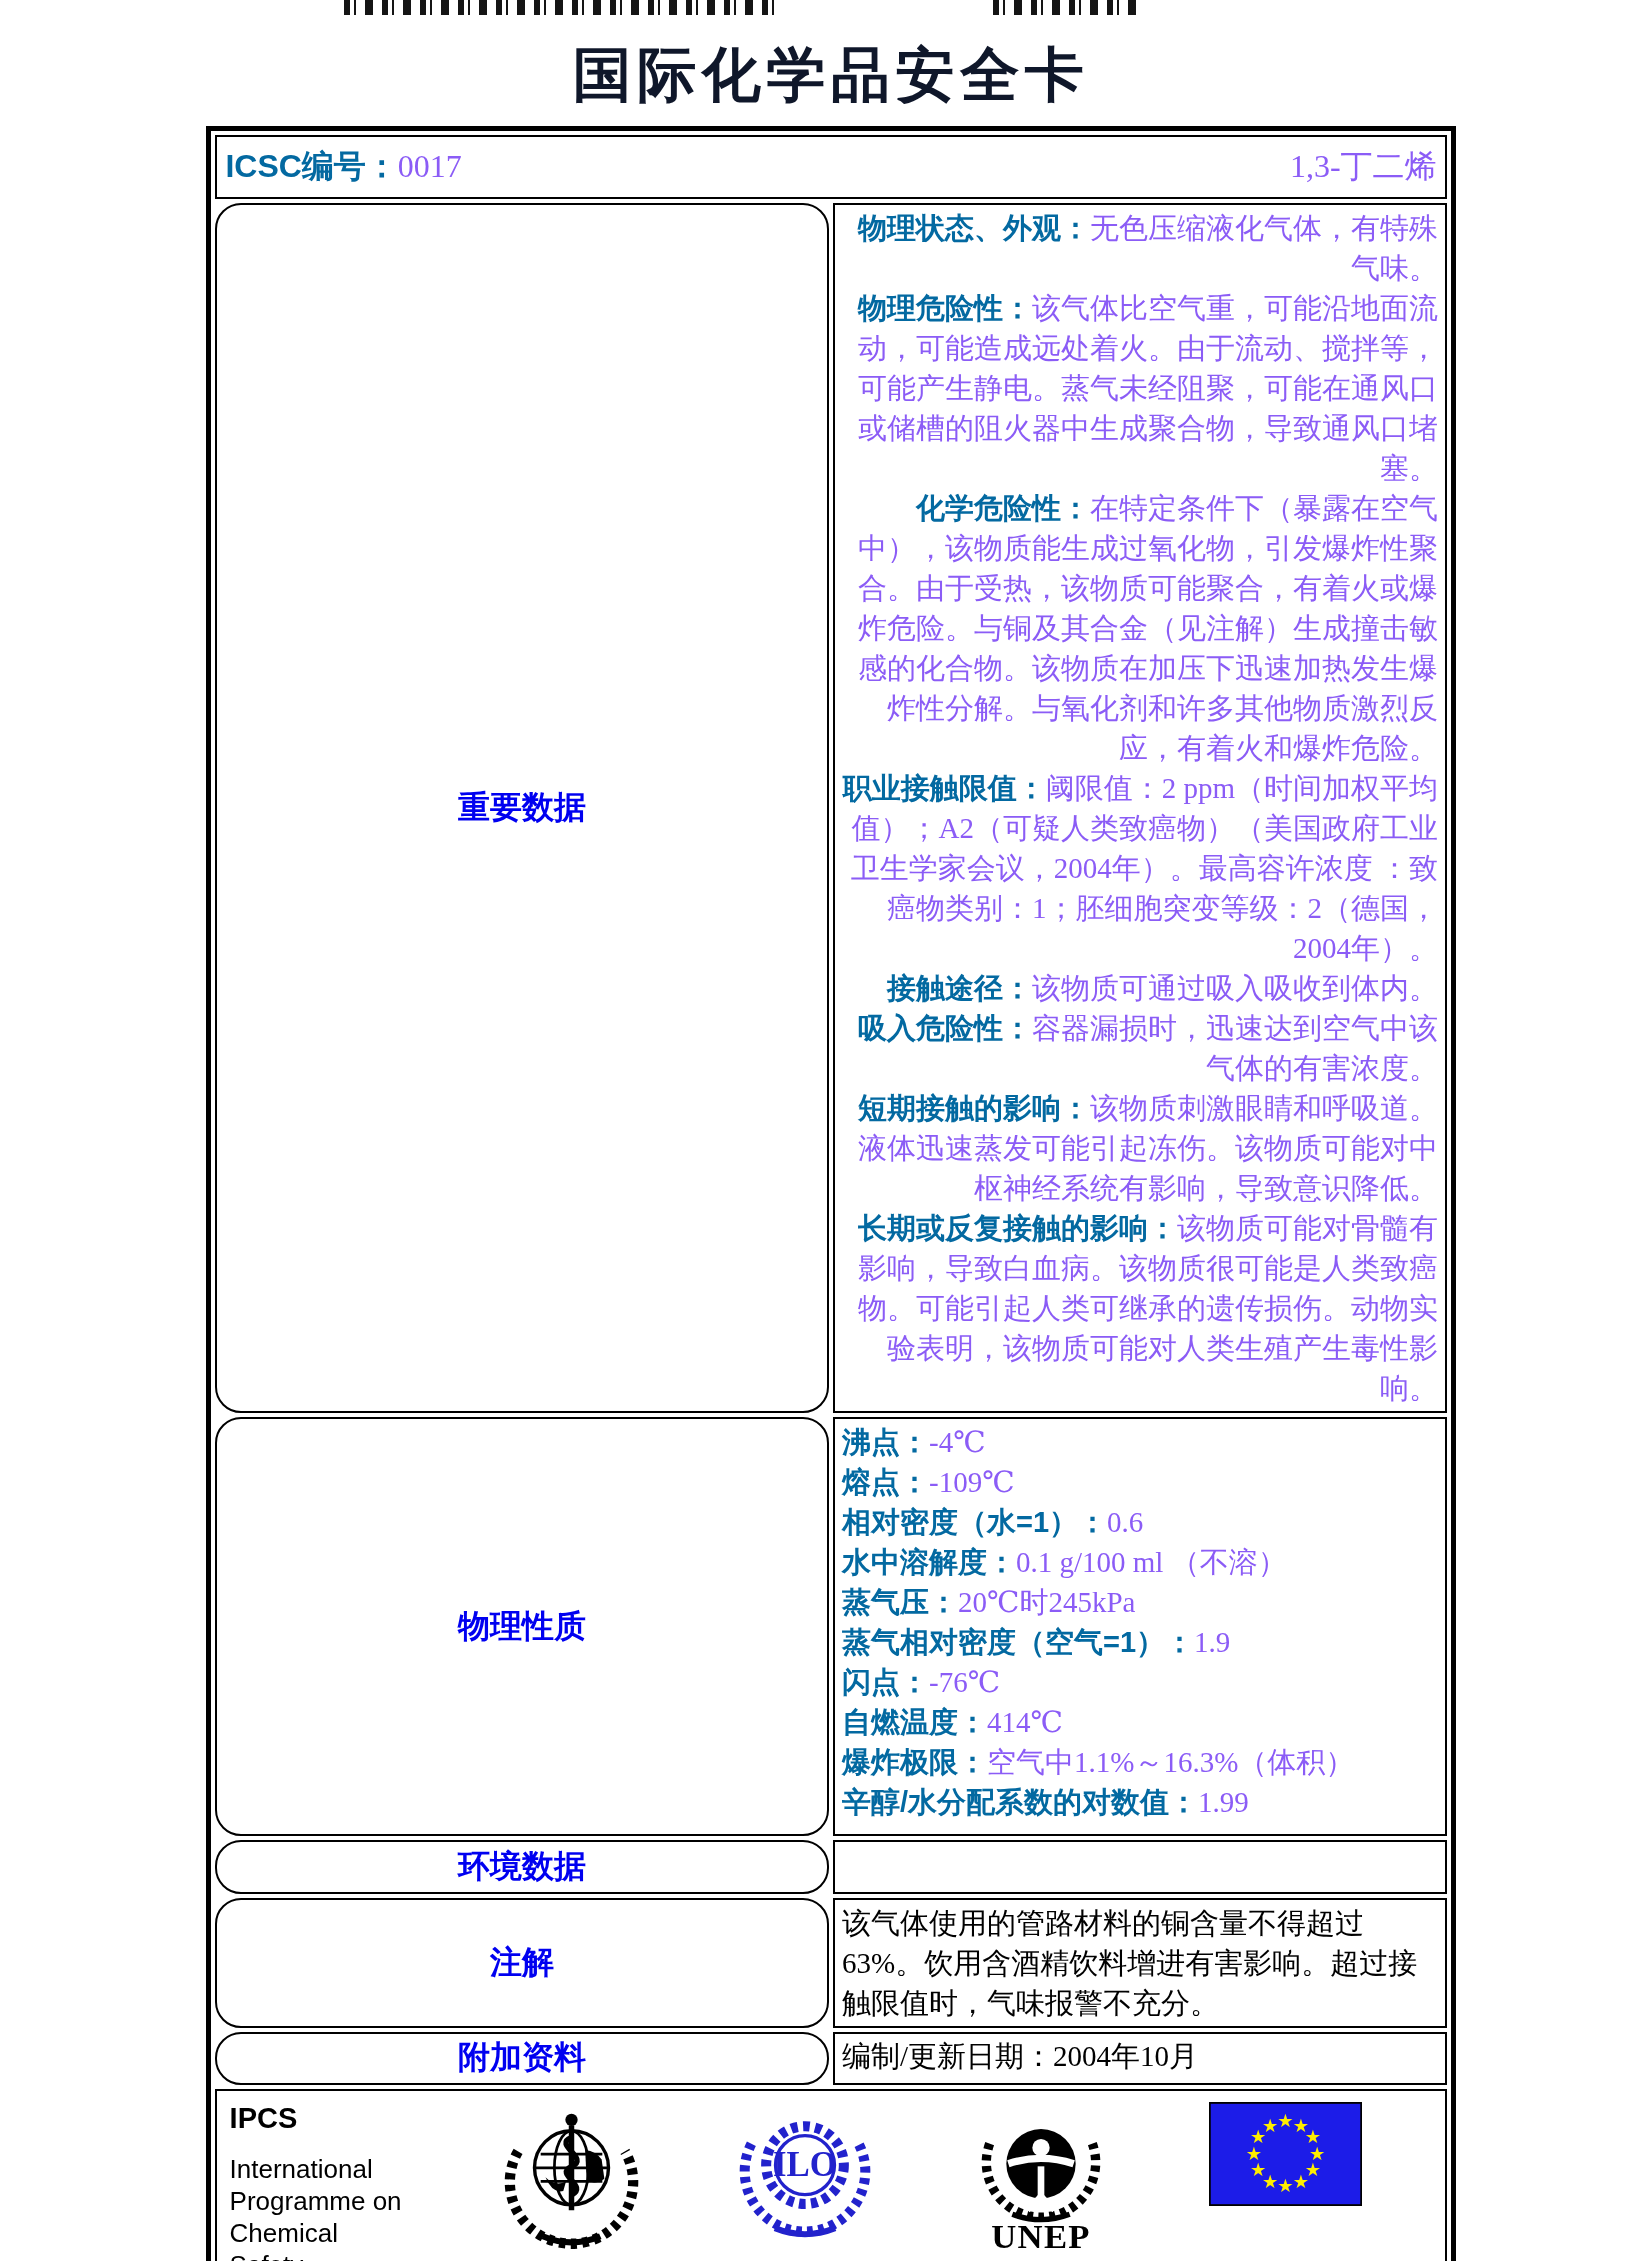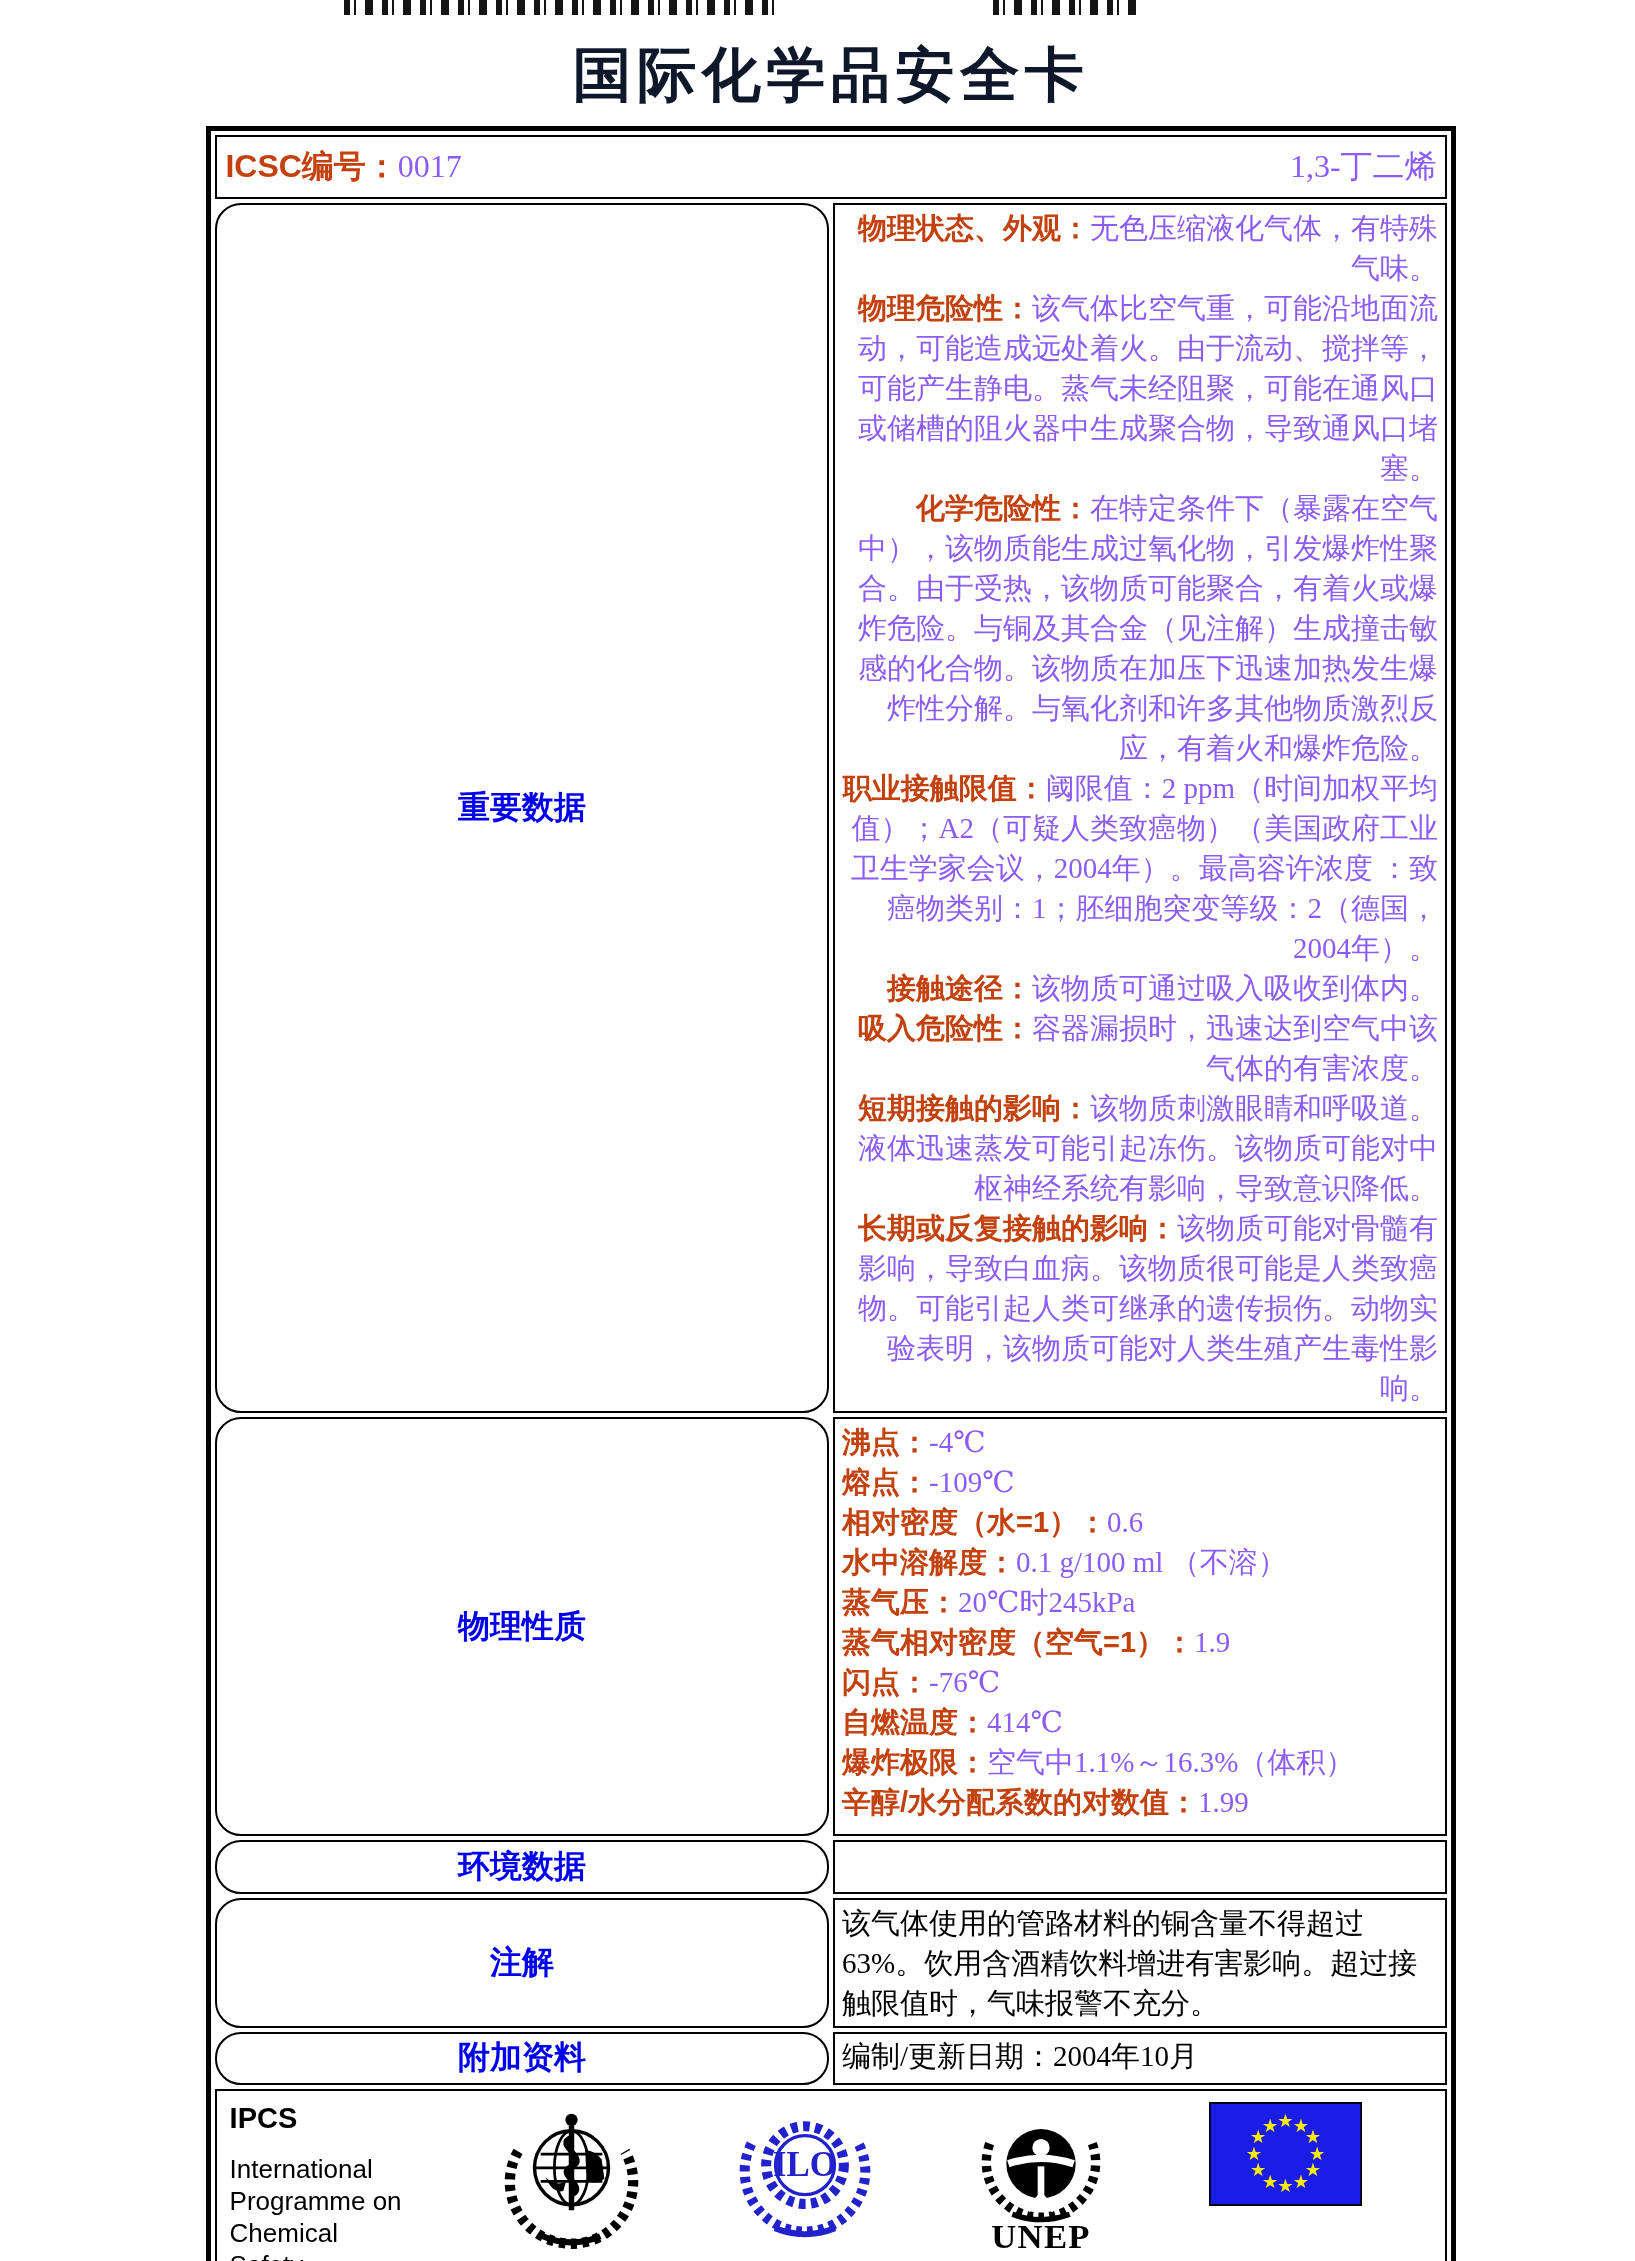--- a/index.html
+++ b/index.html
@@ -25,21 +25,21 @@
     border:5.6px solid #000;border-collapse:separate;border-spacing:4.2px;
     table-layout:fixed;background:#fff;
   }
   td{border:2.8px solid #000;vertical-align:top;background:#fff;}
   td.hcell{
     width:176px;text-align:center;vertical-align:middle;
     color:#0000f0;font-family:"Liberation Sans","DejaVu Sans",sans-serif;
     font-weight:bold;font-size:32px;padding:2.8px 1.4px;border-radius:26px;
   }
   td.ccell{padding:2.8px 7px;font-size:29px;line-height:40px;}
-  .lbl{color:#c2410c;font-family:"Liberation Sans","DejaVu Sans",sans-serif;font-weight:bold;}
+  .lbl{color:#0369a1;font-family:"Liberation Sans","DejaVu Sans",sans-serif;font-weight:bold;}
   .val{color:#8b5cf6;}
   
   td.idrow{padding:4.2px 8.4px;}
   .idflex{display:flex;justify-content:space-between;align-items:center;min-height:52px;font-size:32px;}
   .idleft .lbl{font-size:32px;}
   
   td.logorow{padding:7px 9.8px 9.8px 9.8px;}
   .logos{display:flex;align-items:flex-start;justify-content:space-between;padding:4.2px 73px 0 2.8px;}
   .ipcs-block{font-family:"Liberation Sans","DejaVu Sans",sans-serif;width:175px;flex:none;}
   .ipcs-block .big{font-size:29px;font-weight:bold;margin-bottom:18px;}

